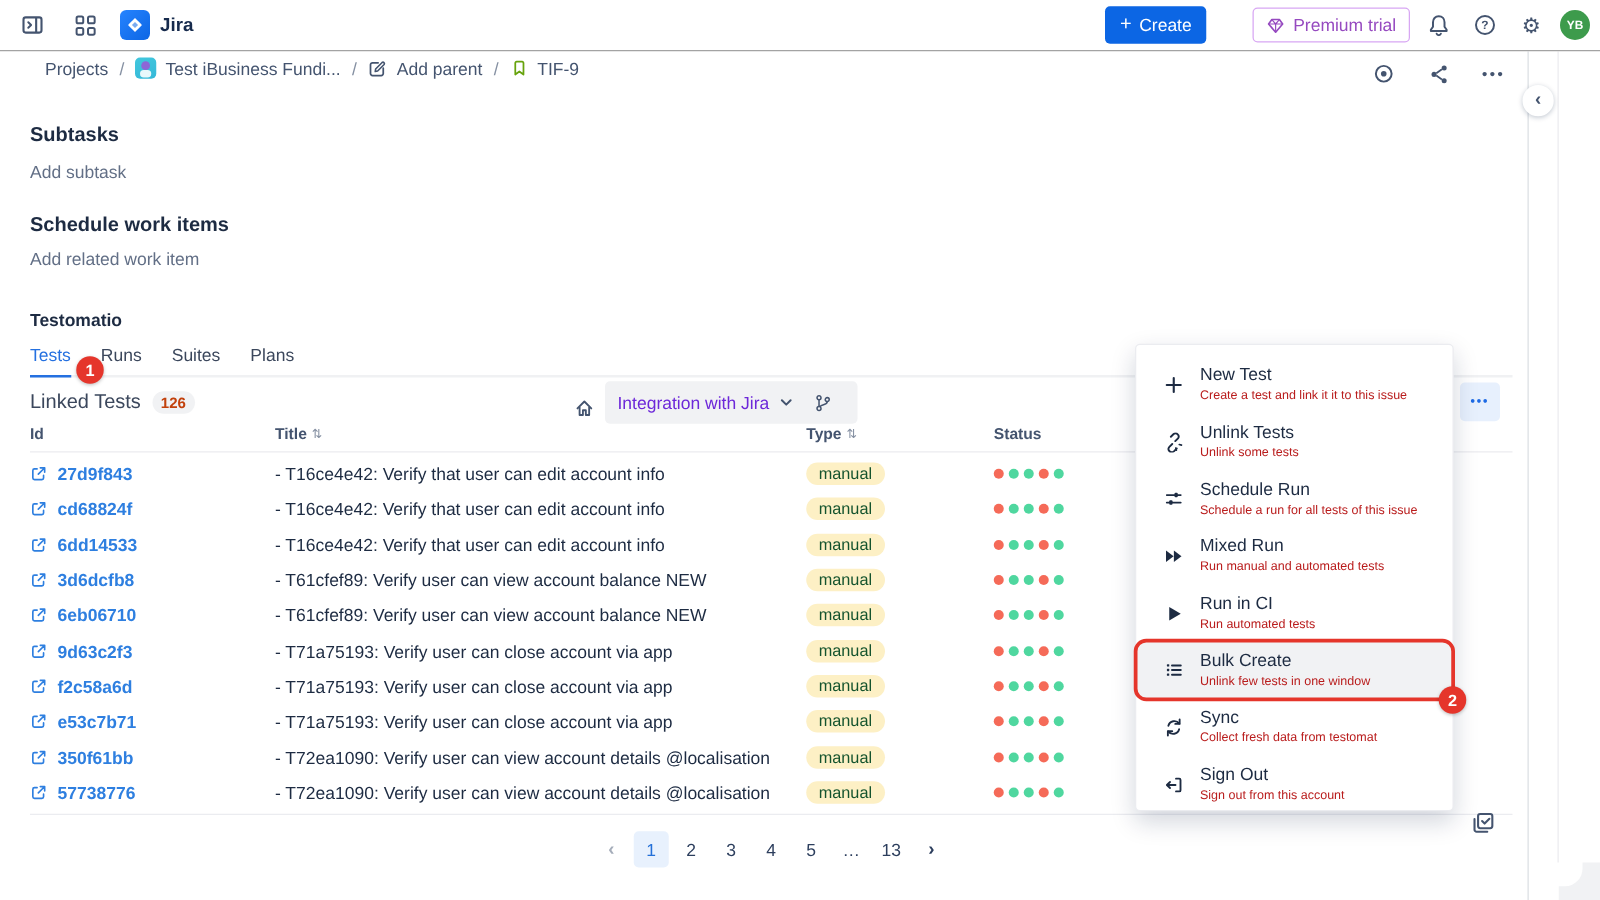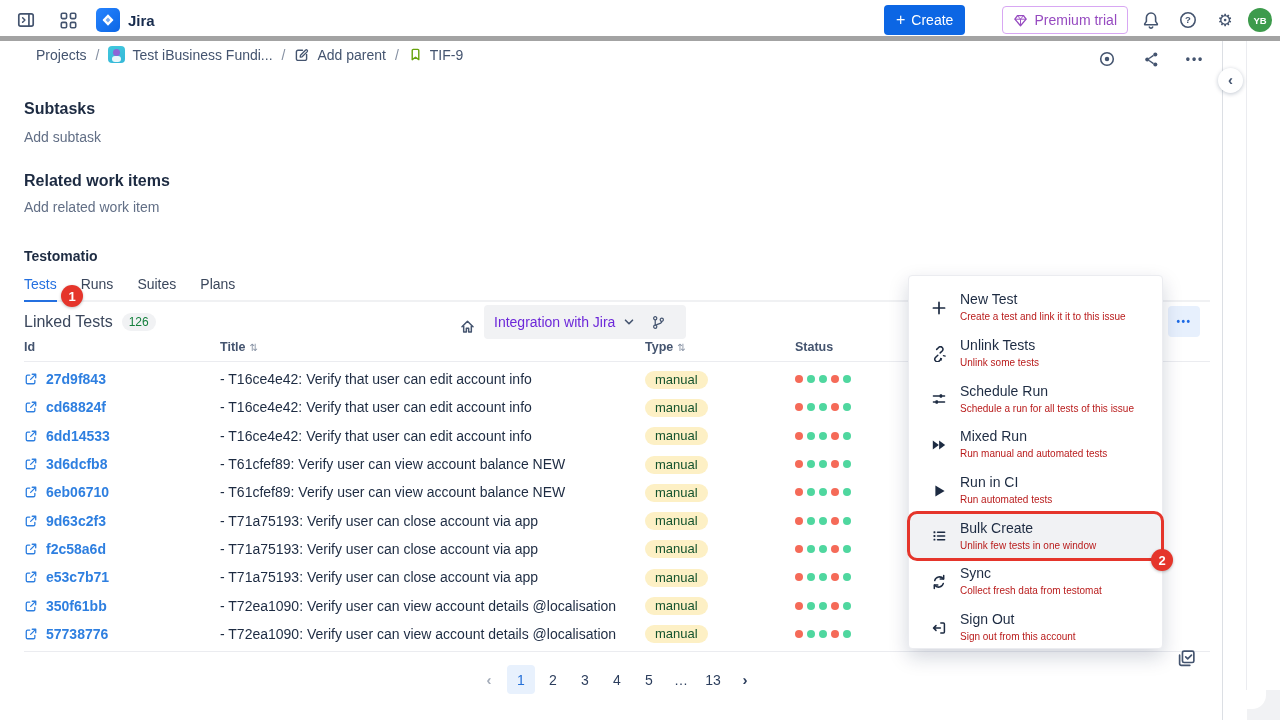--- a/index.html
+++ b/index.html
@@ -2,21 +2,21 @@
 <html><head>
 <meta charset="utf-8">
 <style>
   *{margin:0;padding:0;box-sizing:border-box}
   html,body{background:#fff}
   body{font-family:"Liberation Sans",sans-serif;color:#172b4d}
   .screen{position:relative;width:1280px;height:720px;background:#fff;overflow:hidden}
   svg{display:block}
 
   
-  .navbar{position:absolute;left:0;top:0;width:1280px;height:41px;border-bottom:5px solid #a3a3a3;background:#fff;z-index:30}
+  .navbar{position:absolute;left:0;top:0;width:1280px;height:41px;border-bottom:1px solid #a3a3a3;background:#fff;z-index:30}
   .nav-left{position:absolute;left:12px;top:0;height:40px;display:flex;align-items:center;gap:14px}
   .icon-btn{display:flex;align-items:center;justify-content:center;width:28px;height:28px;border-radius:4px;cursor:pointer}
   .logo-wrap{display:flex;align-items:center;gap:8px}
   .logo-sq{width:24px;height:24px;border-radius:5px;background:linear-gradient(135deg,#2684ff,#0c66e4);display:flex;align-items:center;justify-content:center}
   .app-name{font-size:15px;font-weight:bold;color:#172b4d}
   .search{position:absolute;left:310px;top:5px;width:558px;height:30px;border:1px solid #b3b9c4;border-radius:5px;display:flex;align-items:center;gap:7px;padding:0 10px;background:#fff}
   .search-ph{font-size:14px;color:#626f86}
   .create-btn{position:absolute;left:884px;top:5px;height:30px;padding:0 12px;background:#0c66e4;color:#fff;border:none;border-radius:4px;font-size:14px;font-weight:500;display:flex;align-items:center;gap:6px;cursor:pointer;font-family:"Liberation Sans",sans-serif}
   .create-plus{font-size:16px;font-weight:400;line-height:1}
   .nav-right{position:absolute;right:8px;top:0;height:40px;display:flex;align-items:center;gap:9px}
@@ -50,21 +50,21 @@
 
   
   .tabs{position:absolute;left:24px;top:276px;width:1186px;display:flex;gap:24px;border-bottom:2px solid #f0f1f3}
   .tab{font-size:14px;color:#3b475c;padding-bottom:8px;cursor:pointer;font-weight:500}
   .tab.active{color:#2470e0;border-bottom:2px solid #2470e0;margin-bottom:-2px}
   .step-badge{width:22px;height:22px;border-radius:50%;background:#e5352b;color:#fff;font-size:13px;font-weight:bold;display:flex;align-items:center;justify-content:center;box-shadow:0 1px 3px rgba(0,0,0,.25)}
   .badge1{position:absolute;left:61px;top:285px;z-index:8}
 
   
   .lt-title{position:absolute;left:24px;top:313px;font-size:16px;color:#3b475c;display:flex;align-items:center;gap:9px}
-  .count-pill{background:#f1f2f4;color:#15803d;font-size:12px;font-weight:normal;padding:2px 7px;border-radius:9px}
+  .count-pill{background:#f1f2f4;color:#c2410c;font-size:12px;font-weight:bold;padding:2px 7px;border-radius:9px}
   .home-btn{position:absolute;left:453px;top:312px}
   .branch-box{position:absolute;left:484px;top:305px;width:202px;height:34px;background:#f1f2f4;border-radius:4px;display:flex;align-items:center;padding:0 10px;gap:8px;cursor:pointer}
   .branch-label{font-size:14px;color:#6d28d9}
   .hidden-frag{position:absolute;left:1158px;top:311px;font-size:15px;color:#44546f;z-index:1}
   .blue-dots-btn{position:absolute;left:1168px;top:306px;width:32px;height:31px;background:#e7f0fd;border-radius:4px;display:flex;align-items:center;justify-content:center;cursor:pointer;z-index:2}
   .blue-dots{color:#1d6ae5;font-size:10px;letter-spacing:1.5px;font-weight:bold}
 
   
   .table{position:absolute;left:24px;top:340px;width:1186px;z-index:1}
   .thead,.trow{display:grid;grid-template-columns:196px 425px 150px 1fr;align-items:center}
@@ -214,21 +214,21 @@
   <div class="rail-line2"></div>
   <div class="corner-gray"></div>
   <div class="corner-white"></div>
   <div class="collapse-circle">
     <span class="collapse-glyph">‹</span>
   </div>
 
   <div class="h-section" style="top:100px">Subtasks</div>
   <div class="muted-link" style="top:129px">Add subtask</div>
 
-  <div class="h-section" style="top:172px">Related work items</div>
+  <div class="h-section" style="top:172px">Schedule work items</div>
   <div class="muted-link" style="top:199px">Add related work item</div>
 
   <div class="h-testomatio">Testomatio</div>
 
   <div class="tabs">
     <div class="tab active">Tests</div>
     <div class="tab">Runs</div>
     <div class="tab">Suites</div>
     <div class="tab">Plans</div>
   </div>

